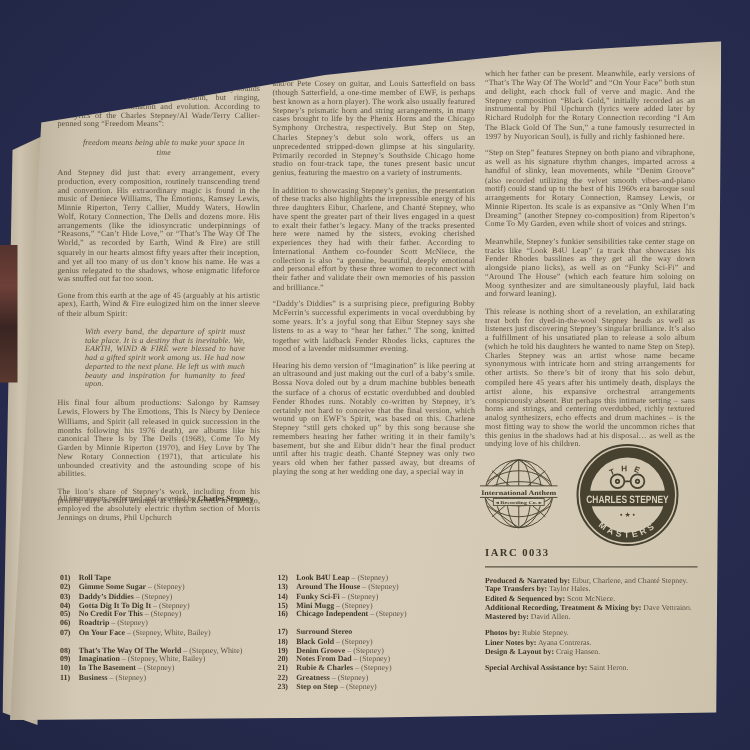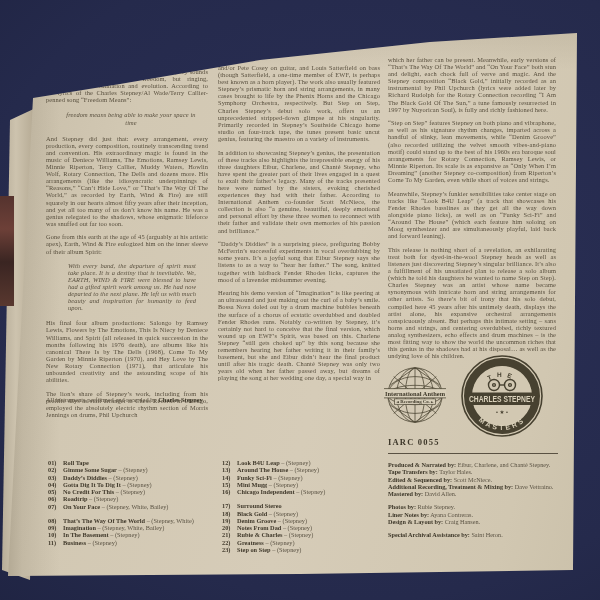--- a/index.html
+++ b/index.html
@@ -140,21 +140,21 @@
         <circle cx="34" cy="31" r="1.4"></circle>
         <circle cx="50" cy="31" r="1.4"></circle>
         <line x1="39.5" y1="31" x2="44.5" y2="31"></line>
       </g>
       <rect x="7" y="38.5" width="70" height="12.5" rx="1" fill="#474130"></rect>
       <text x="42" y="48" text-anchor="middle" font-family="Liberation Sans, sans-serif" font-weight="bold" font-size="8.5" fill="#d9d0ba" textLength="66" lengthAdjust="spacingAndGlyphs">CHARLES STEPNEY</text>
       <text x="42" y="59.5" text-anchor="middle" font-family="Liberation Sans, sans-serif" font-size="5.5" fill="#474130">•  ★  •</text>
       <text font-family="Liberation Sans, sans-serif" font-weight="bold" font-size="7" fill="#d9d0ba" letter-spacing="2.5"><textPath href="#arcBottom" startOffset="50%" text-anchor="middle">MASTERS</textPath></text>
     </svg>
 
-    <div class="catalog">IARC 0055</div>
+    <div class="catalog">IARC 0033</div>
     <div class="rule"></div>
     <div class="credits">
         <div class="credit-group">
           <div class="credit-line"><b>Produced &amp; Narrated by:</b><span> Eibur, Charlene, and Chanté Stepney.</span></div>
           <div class="credit-line"><b>Tape Transfers by:</b><span> Taylor Hales.</span></div>
           <div class="credit-line"><b>Edited &amp; Sequenced by:</b><span> Scott McNiece.</span></div>
           <div class="credit-line"><b>Additional Recording, Treatment &amp; Mixing by:</b><span> Dave Vettraino.</span></div>
           <div class="credit-line"><b>Mastered by:</b><span> David Allen.</span></div>
         </div>
         <div class="credit-group">

